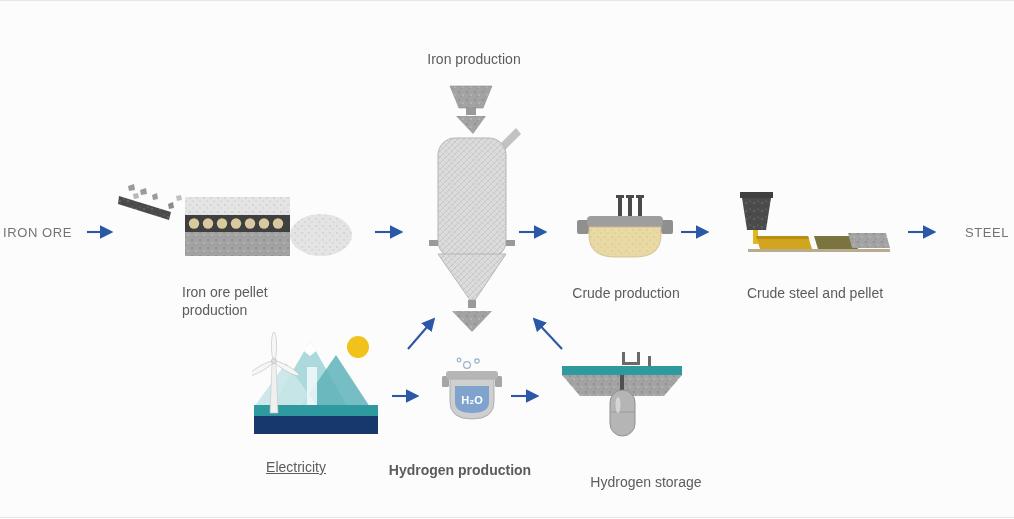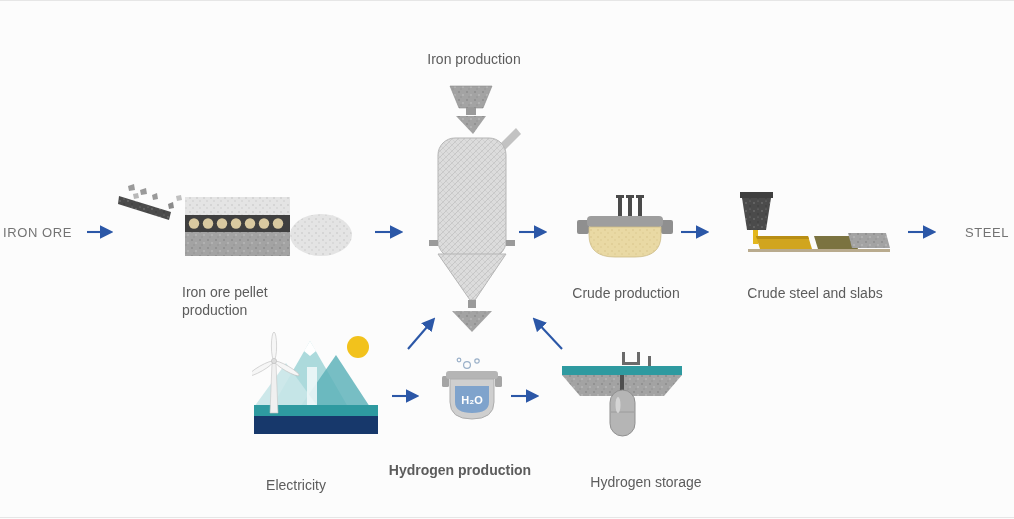--- a/index.html
+++ b/index.html
@@ -76,23 +76,23 @@
 <div class="endpoint" style="left:3px; top:225px;">IRON ORE</div>
 
 <div class="endpoint" style="left:965px; top:225px;">STEEL</div>
 
 <div class="label center" style="left:404px; top:50px; width:140px;">Iron production</div>
 
 <div class="label" style="left:182px; top:283px; width:120px;">Iron ore pellet production</div>
 
 <div class="label center" style="left:556px; top:284px; width:140px;">Crude production</div>
 
-<div class="label center" style="left:735px; top:284px; width:160px;">Crude steel and slabs</div>
-
-<div class="label center" style="left:236px; top:476px; width:120px;">Electricity</div>
+<div class="label center" style="left:735px; top:284px; width:160px;">Crude steel and pellet</div>
+
+<div class="label center" style="left:236px; top:458px; width:120px;text-decoration:underline;">Electricity</div>
 
 <div class="label center" style="left:380px; top:461px; width:160px;font-weight:bold;">Hydrogen production</div>
 
 <div class="label center" style="left:566px; top:461px; width:160px;margin-top:12px;">Hydrogen storage</div>
 
 <svg class="illus" style="left:0; top:0;" width="1014" height="519">
   <defs>
     <marker id="ah" viewBox="0 0 10 10" refX="7.5" refY="5" markerWidth="6.5" markerHeight="6.5" orient="auto-start-reverse">
       <path d="M0,0 L10,5 L0,10 z" fill="#2b57a7"></path>
     </marker>

